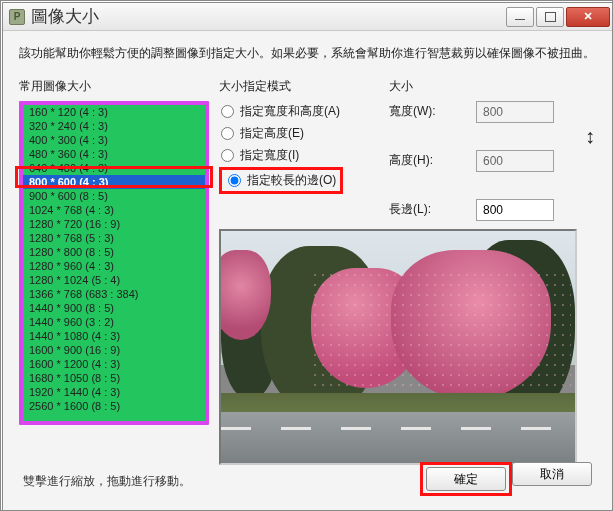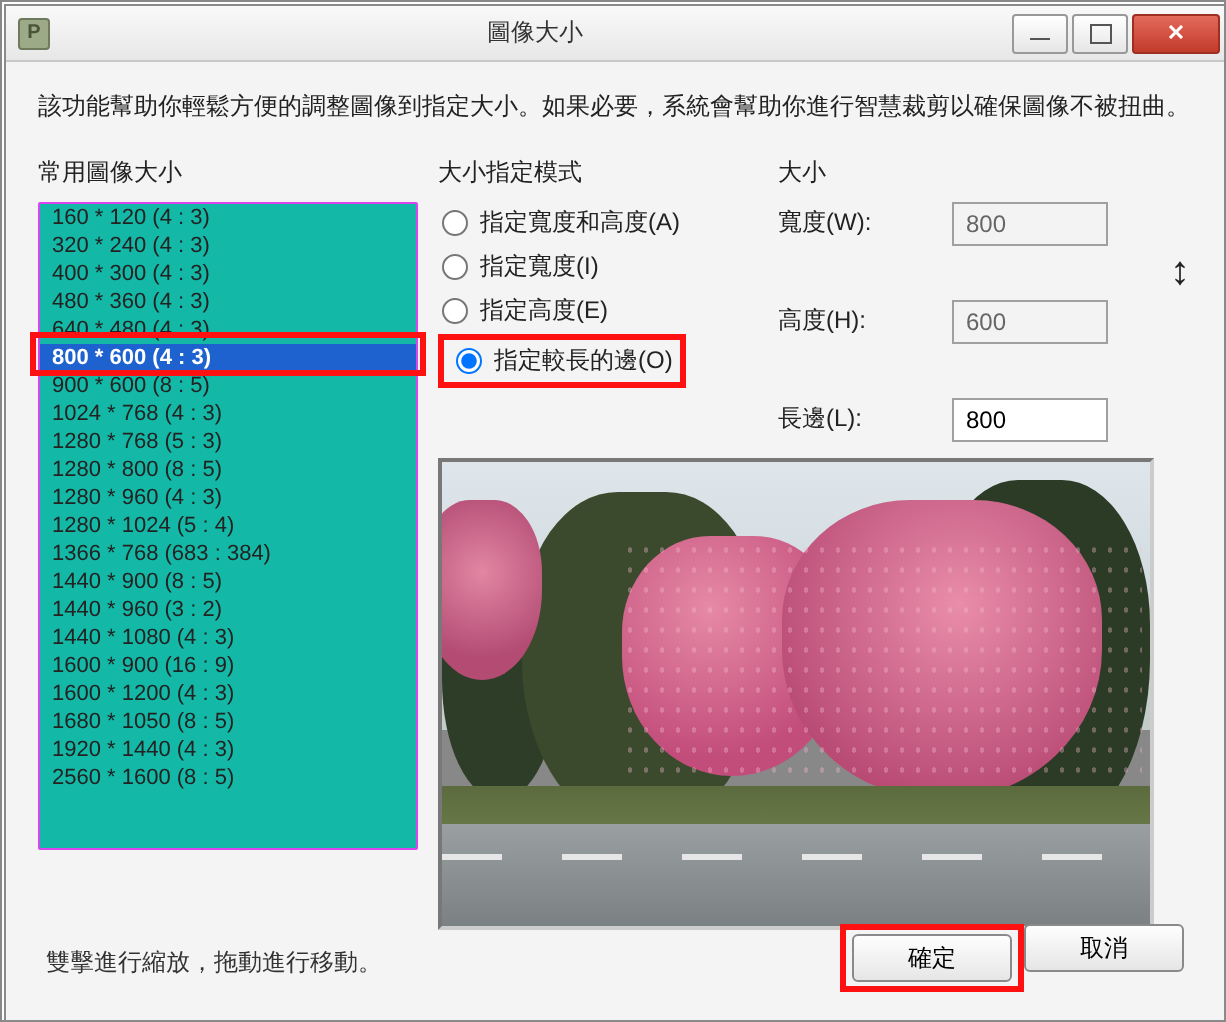--- a/index.html
+++ b/index.html
@@ -1,33 +1,33 @@
 <!DOCTYPE html>
 <html><head>
 <meta charset="utf-8">
 <style>
   * { box-sizing: border-box; font-family: "Microsoft JhengHei", "PMingLiU", Tahoma, sans-serif; }
   body { margin: 0; background: #fff; }
   .outer-frame { width: 613px; height: 511px; border: 1px solid #888; background: #fff; position: relative; }
   .win { width: 611px; height: 509px; background: #f4f4f4; position: absolute; left: 1px; top: 1px; border: 1px solid #8a8a8a; }
   .titlebar { height: 28px; background: linear-gradient(#f9f9f9,#e7e7e7); border-bottom: 1px solid #c8c8c8; display: flex; align-items: center; padding: 0 2px 0 6px; }
   .app-icon { width:16px; height:16px; background:#9caa88; border:1px solid #6e7a5b; border-radius:2px; display:flex; align-items:center; justify-content:center; font-size:10px; color:#4a5538; font-weight:bold; margin-right:6px;}
-  .title-text { font-size: 12px; color:#333; flex:1;text-align:center;}
+  .title-text { font-size: 17px; color:#333; flex:1;}
   .win-btns { display:flex; }
   .win-btn { width:28px; height:20px; margin-left:2px; display:flex; align-items:center; justify-content:center; border:1px solid #999; border-radius:2px; font-size:10px; background:linear-gradient(#fff,#e6e6e6); color:#555;}
   .win-btn.min::before { content:""; width:10px; height:1px; background:#555; margin-top:6px;}
   .win-btn.max::before { content:""; width:9px; height:8px; border:1.5px solid #555;}
   .win-btn.close { width:44px; background:linear-gradient(#e36a5c,#c23b2b); color:#fff; border-color:#9c2f22;}
   .win-btn.close::before { content:"✕"; font-size:11px; font-weight:bold;}
   .content { padding: 14px 16px 12px 16px; height:calc(100% - 28px); background:#f4f4f4; position:relative; font-size:12px; color:#222;}
   .desc-row { font-size:12px; color:#222; margin-bottom:16px; line-height:1.4;}
   .cols { display:flex; }
   .col-left { width:190px; margin-right:10px; }
   .section-label { font-size:12px; margin-bottom:6px; }
-  .listbox { width:190px; height:324px; background:#14b8a6; border:1px solid #d946ef; overflow:hidden; border-radius:1px;}
+  .listbox { width:190px; height:324px; background:#22c55e; border:4px solid #d946ef; overflow:hidden; border-radius:1px;}
   .listbox .item { padding:0 6px; line-height:14px; height:14px; font-family: Tahoma, sans-serif; font-size:11px; white-space:nowrap; cursor:default;}
   .listbox .item.sel { background:#1e62d0; color:#fff;font-weight:bold; }
   .list-highlight { position:relative; }
   .red-box-list { position:absolute; border:3px solid #f11; pointer-events:none; }
   .radio-group { margin-top:2px;}
   .radio-row { display:flex; align-items:center; height:22px; }
   .radio-row input { margin:0 6px 0 2px; }
   .radio-row .lbl { font-size:12px; }
   .red-box-radio { border:3px solid #f11; padding:2px 4px; display:inline-flex; align-items:center;}
   .size-grid { display:grid; grid-template-columns:60px 78px 18px; column-gap:6px; row-gap:10px; align-items:center;gap:27px;}
@@ -79,20 +79,21 @@
         <div style="position:relative" class="list-highlight">
           <div class="listbox" id="sizes-list">
                 <div class="item">160 * 120 (4 : 3)</div>
                 <div class="item">320 * 240 (4 : 3)</div>
                 <div class="item">400 * 300 (4 : 3)</div>
                 <div class="item">480 * 360 (4 : 3)</div>
                 <div class="item">640 * 480 (4 : 3)</div>
                 <div class="item sel">800 * 600 (4 : 3)</div>
                 <div class="item">900 * 600 (8 : 5)</div>
                 <div class="item">1024 * 768 (4 : 3)</div>
+                <div class="item">1280 * 720 (16 : 9)</div>
                 <div class="item">1280 * 768 (5 : 3)</div>
                 <div class="item">1280 * 800 (8 : 5)</div>
                 <div class="item">1280 * 960 (4 : 3)</div>
                 <div class="item">1280 * 1024 (5 : 4)</div>
                 <div class="item">1366 * 768 (683 : 384)</div>
                 <div class="item">1440 * 900 (8 : 5)</div>
                 <div class="item">1440 * 960 (3 : 2)</div>
                 <div class="item">1440 * 1080 (4 : 3)</div>
                 <div class="item">1600 * 900 (16 : 9)</div>
                 <div class="item">1600 * 1200 (4 : 3)</div>
@@ -109,25 +110,25 @@
 
           <div style="width:170px;">
             <div class="section-label">大小指定模式</div>
             <div class="radio-group">
               <label class="radio-row">
                 <input type="radio" name="m" style="">
                 <span class="lbl"><span>指定寬度和高度(A)</span></span>
               </label>
               <label class="radio-row">
                 <input type="radio" name="m" style="">
-                <span class="lbl"><span>指定寬度(I)</span></span>
+                <span class="lbl"><span>指定高度(E)</span></span>
               </label>
               <label class="radio-row">
                 <input type="radio" name="m" style="">
-                <span class="lbl"><span>指定高度(E)</span></span>
+                <span class="lbl"><span>指定寬度(I)</span></span>
               </label>
               <div class="red-box-radio">
                 <label class="radio-row" style="height:auto">
                   <input type="radio" name="m" checked="" style="">
                   <span class="lbl"><span>指定較長的邊(O)</span></span>
                 </label>
               </div>
             </div>
           </div>
 

